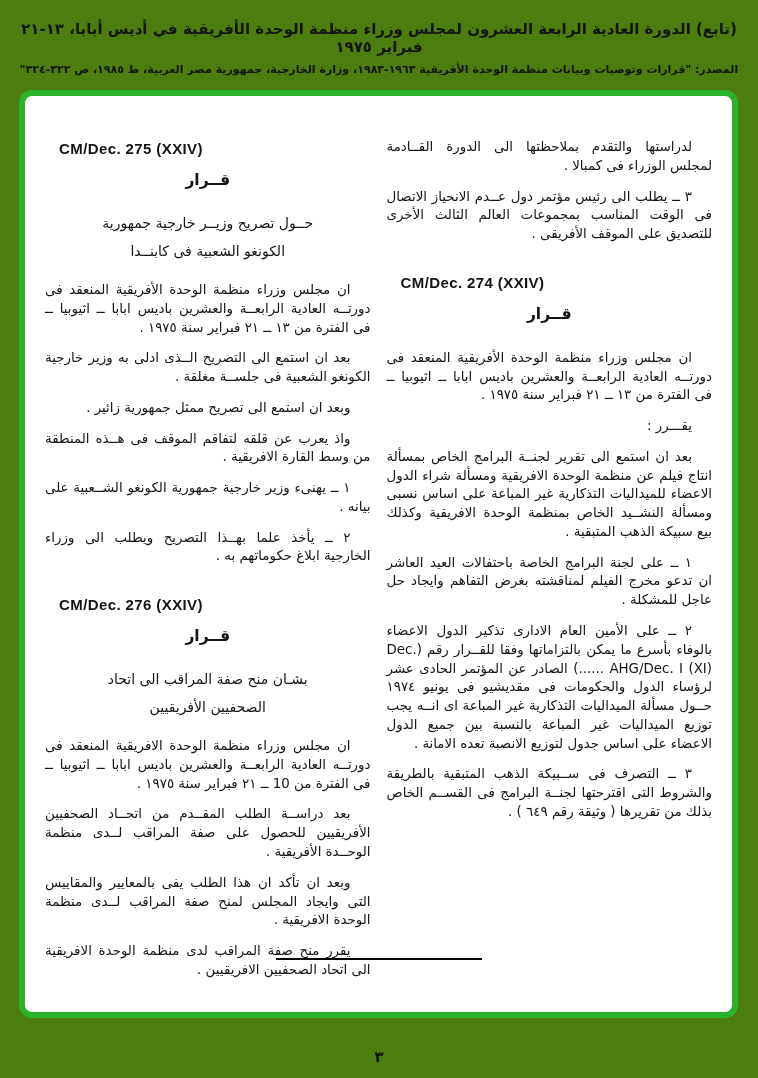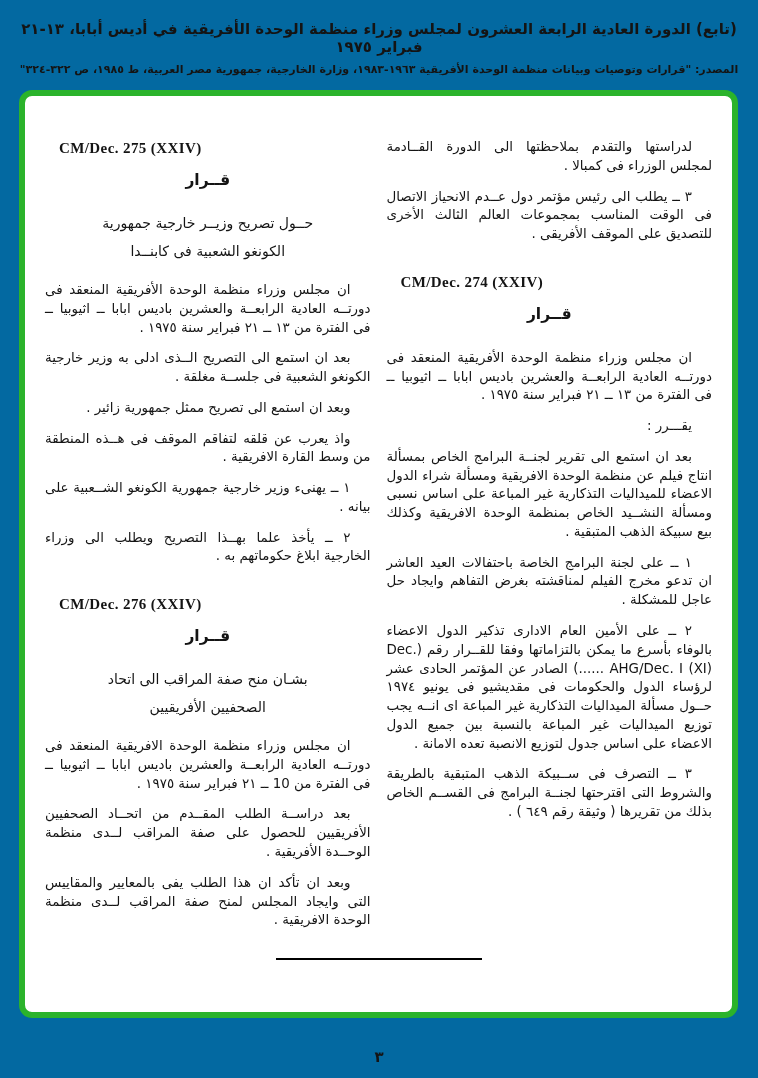--- a/index.html
+++ b/index.html
@@ -1,21 +1,21 @@
 <!DOCTYPE html>
 <html lang="ar"><head>
 <meta charset="utf-8">
 <style>
   * { box-sizing: border-box; margin: 0; padding: 0; }
   html, body { background: #ffffff; }
   .page {
     position: relative;
     width: 758px;
     height: 1078px;
-    background: #0369a1;
+    background: #4d7c0f;
     font-family: "DejaVu Sans", sans-serif;
     color: #141414;
     overflow: hidden;
   }
   .header {
     direction: rtl;
     text-align: center;
     padding-top: 20px;
   }
   .header .title {
@@ -43,21 +43,21 @@
   .columns {
     direction: rtl;
     display: flex;
     gap: 16px;
     height: 100%;
   }
   .col { flex: 1 1 0; min-width: 0; }
   .ref {
     direction: ltr;
     text-align: left;
-    font-family: Liberation Serif, serif;
+    font-family: Liberation Sans, sans-serif;
     font-weight: bold;
     font-size: 15px;
     letter-spacing: 0.4px;
     margin: 30px 0 10px 0;
     padding-left: 14px;
   }
   .col .ref:first-child { margin-top: 2px; }
   .h-qarar {
     text-align: center;
     font-weight: bold;
@@ -134,20 +134,21 @@
         <p class="para">واذ يعرب عن قلقه لتفاقم الموقف فى هــذه المنطقة من وسط القارة الافريقية .</p>
         <p class="para">١ ــ يهنىء وزير خارجية جمهورية الكونغو الشــعبية على بيانه .</p>
         <p class="para">٢ ــ يأخذ علما بهــذا التصريح ويطلب الى وزراء الخارجية ابلاغ حكوماتهم به .</p>
         <div class="ref">CM/Dec. 276 (XXIV)</div>
         <div class="h-qarar">قــرار</div>
         <div class="subhead">بشـان منح صفة المراقب الى اتحاد
 الصحفيين الأفريقيين</div>
         <p class="para">ان مجلس وزراء منظمة الوحدة الافريقية المنعقد فى دورتــه العادية الرابعــة والعشرين باديس ابابا ــ اثيوبيا ــ فى الفترة من 10 ــ ٢١ فبراير سنة ١٩٧٥ .</p>
         <p class="para">بعد دراســة الطلب المقــدم من اتحــاد الصحفيين الأفريقيين للحصول على صفة المراقب لــدى منظمة الوحــدة الأفريقية .</p>
         <p class="para">وبعد ان تأكد ان هذا الطلب يفى بالمعايير والمقاييس التى وايجاد المجلس لمنح صفة المراقب لــدى منظمة الوحدة الافريقية .</p>
+        <p class="para">يقرر منح صفة المراقب لدى منظمة الوحدة الافريقية الى اتحاد الصحفيين الافريقيين .</p>
       </div>
 
     </div>
     <div class="end-divider"></div>
   </div>
 
   <div class="page-footer">٣</div>
 
 </div>
 

